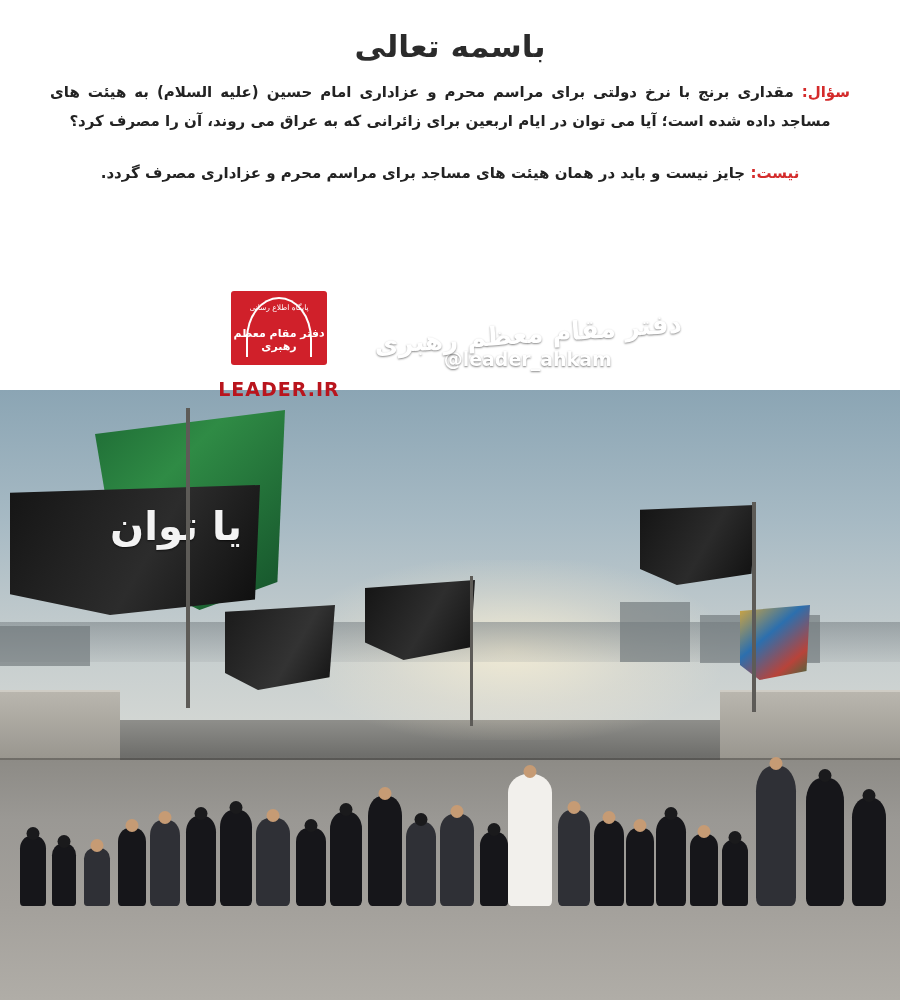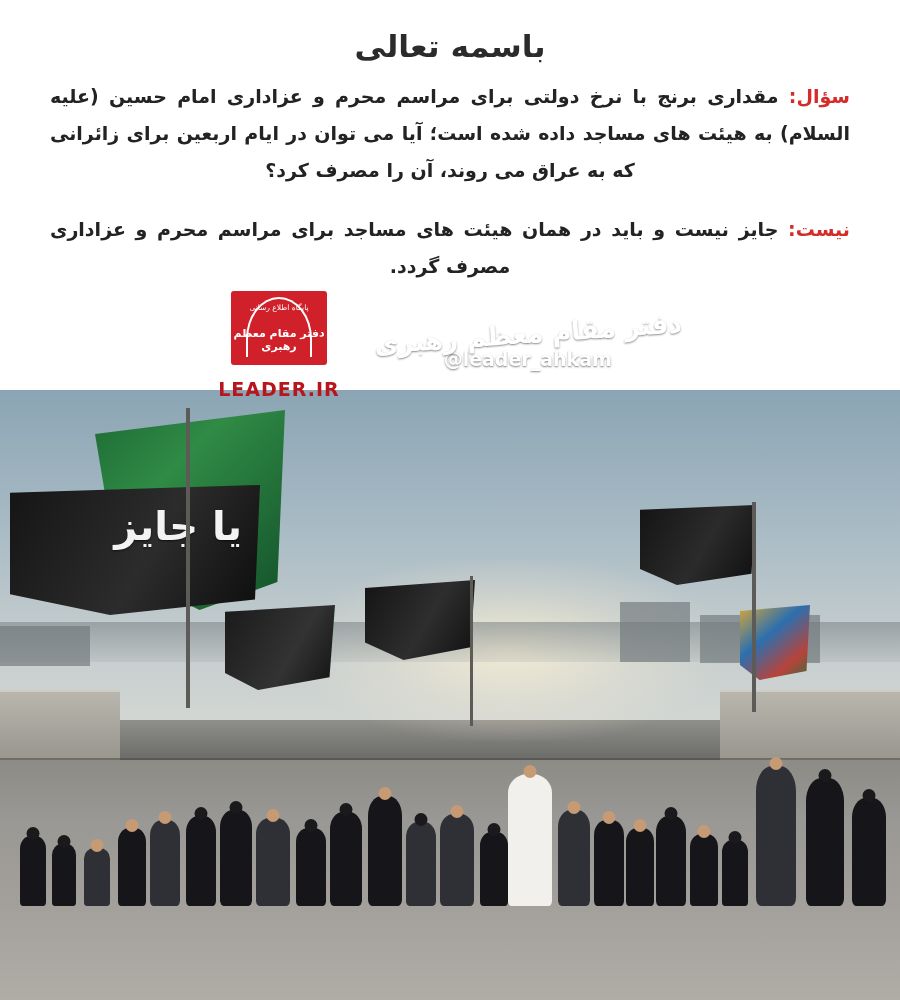--- a/index.html
+++ b/index.html
@@ -53,21 +53,21 @@
     line-height: 1.5;
     margin: 18px 0 6px 0;
     direction: rtl;
   }
 
   .qa-block {
     direction: rtl;
     text-align: justify;
     text-align-last: center;
     color: #232323;
-    font-size: 19px;
+    font-size: 15px;
     line-height: 1.95;
     font-weight: bold;
     margin: 0 auto;
     max-width: 800px;
   }
   .qa-question {
     margin-top: 16px;
   }
   .qa-answer {
     margin-top: 22px;
@@ -347,21 +347,21 @@
     <div class="bldg" style="left:0px;  top:236px; width:90px;  height:40px;"></div>
 
     <div class="barrier left"></div>
     <div class="barrier right"></div>
 
     <div class="road-shadow"></div>
     <div class="road"></div>
 
     <div class="flag flag-green"></div>
     <div class="flag flag-black-1">
-      <div class="flag-text">یا جایز</div>
+      <div class="flag-text">یا توان</div>
     </div>
     <div class="flag flag-black-2"></div>
     <div class="flag flag-black-3"></div>
     <div class="flag flag-black-4"></div>
     <div class="flag flag-color"></div>
     <div class="pole" style="position:absolute; left:186px; top:18px; width:4px; height:300px; background:#5d5b57;"></div>
     <div class="pole" style="position:absolute; left:470px; top:186px; width:3px; height:150px; background:#5d5b57;"></div>
     <div class="pole" style="position:absolute; left:752px; top:112px; width:4px; height:210px; background:#5d5b57;"></div>
 
     <div class="crowd">

